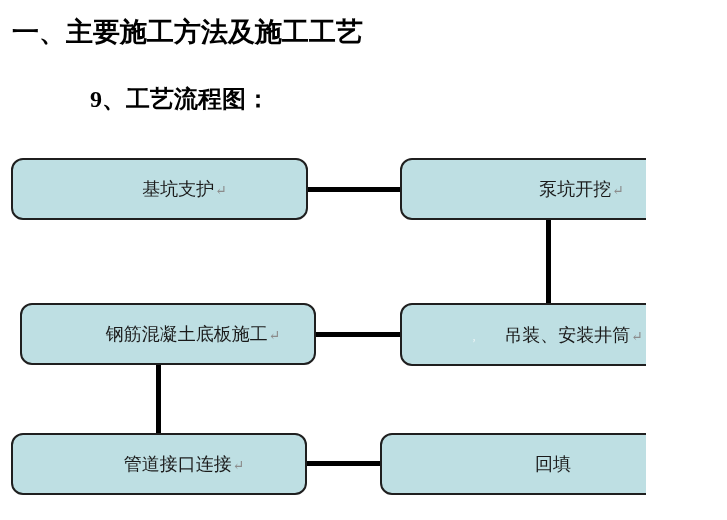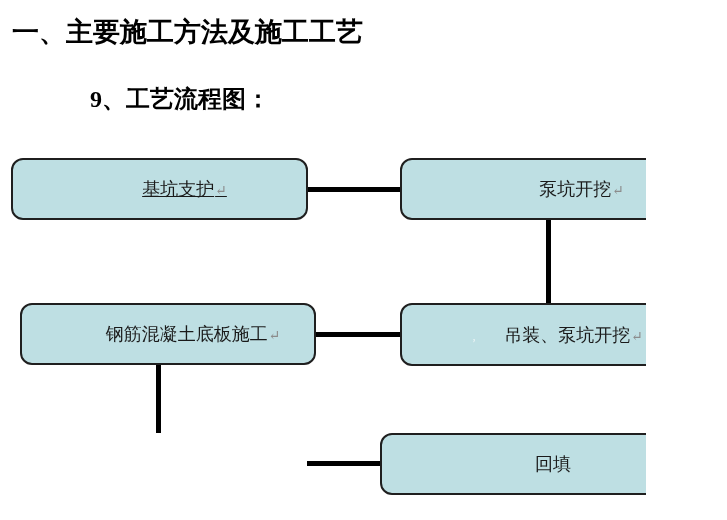--- a/index.html
+++ b/index.html
@@ -55,21 +55,21 @@
     background: #000000;
   }
   .stray-mark {
     position: absolute;
     left: 472px;
     top: 336px;
     font-size: 12px;
     color: #eef5f6;
   }
   
-  .box-1 { left: 11px;  top: 158px; width: 297px; height: 62px; text-decoration: underline; }
+  .box-1 { left: 11px;  top: 158px; width: 297px; height: 62px; }
   .box-2 { left: 400px; top: 158px; width: 297px; height: 62px; padding-left: 16px; }
   .box-3 { left: 20px;  top: 303px; width: 296px; height: 62px; }
   .box-4 { left: 400px; top: 303px; width: 297px; height: 63px; }
   .box-5 { left: 11px;  top: 433px; width: 296px; height: 62px; }
   .box-6 { left: 380px; top: 433px; width: 297px; height: 62px; }
   
   .conn-h1 { left: 308px; top: 187px; width: 92px; height: 5px; }
   .conn-v1 { left: 546px; top: 220px; width: 5px;  height: 83px; }
   .conn-h2 { left: 307px; top: 332px; width: 93px; height: 5px; }
   .conn-v2 { left: 156px; top: 365px; width: 5px;  height: 68px; }
@@ -103,24 +103,29 @@
   </div>
 
   <div class="flow-box box-3">
     <span class="label-wrap">
       <span>钢筋混凝土底板施工</span><span class="return-mark">↵</span>
     </span>
   </div>
 
   <div class="flow-box box-4">
     <span class="label-wrap">
-      <span>吊装、泵坑开挖</span><span class="return-mark">↵</span>
+      <span>吊装、安装井筒</span><span class="return-mark">↵</span>
     </span>
   </div>
 
+  <div class="flow-box box-5">
+    <span class="label-wrap">
+      <span>管道接口连接</span><span class="return-mark">↵</span>
+    </span>
+  </div>
 
   <div class="flow-box box-6">
     <span class="label-wrap">
       <span>回填</span><span class="return-mark"></span>
     </span>
   </div>
 
   <span class="stray-mark">’</span>
 
 </div>

